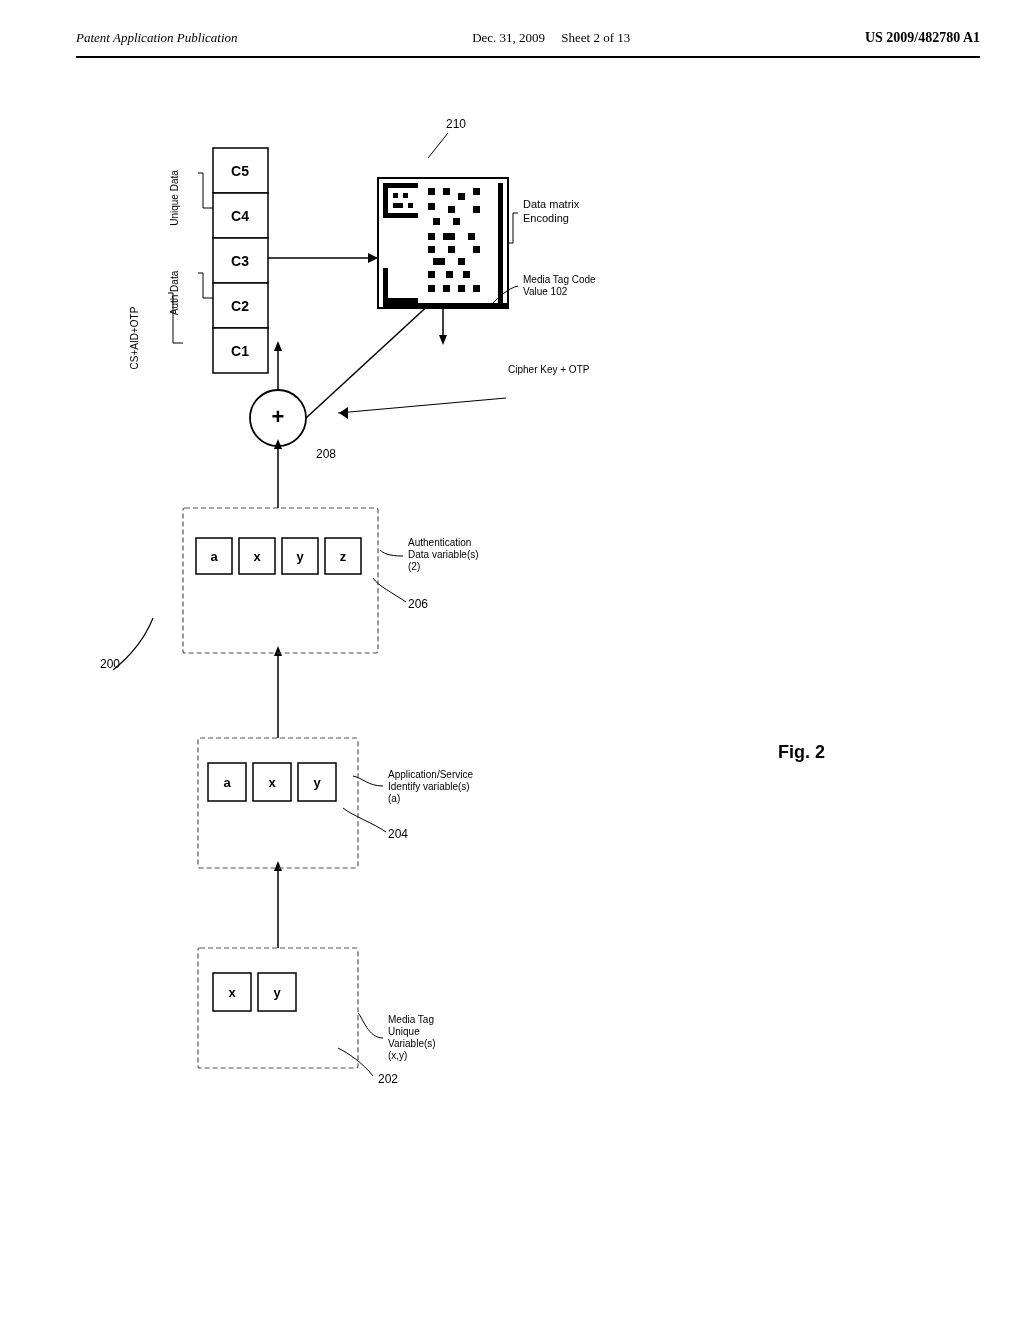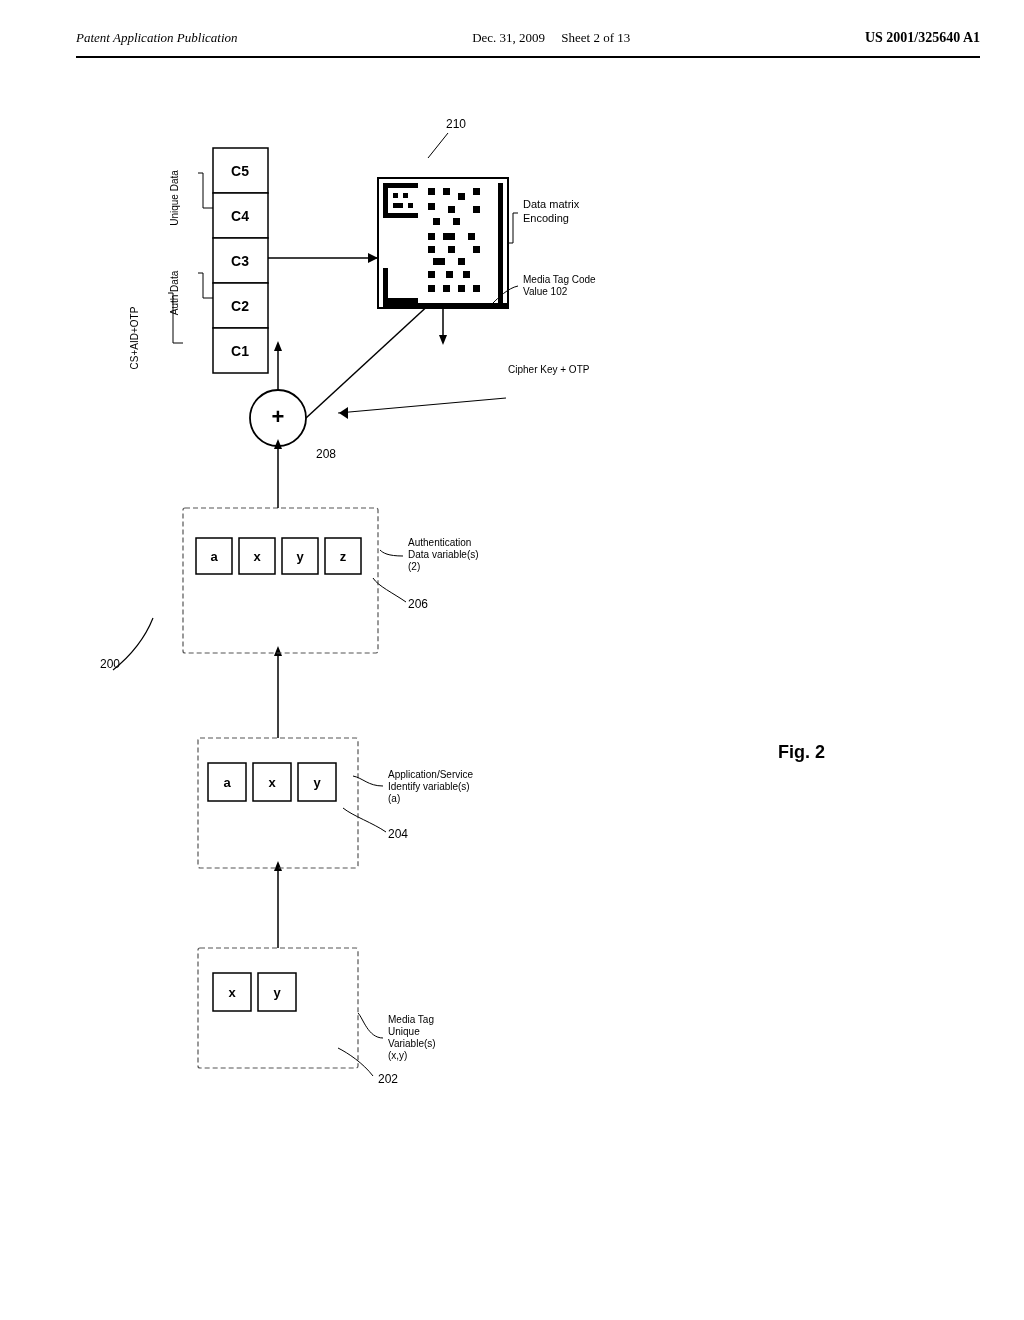--- a/index.html
+++ b/index.html
@@ -57,21 +57,21 @@
   <div class="header">
     <div class="header-left">
       <span>Patent Application Publication</span>
     </div>
     <div class="header-center">
       <span>Dec. 31, 2009</span>
       &nbsp;&nbsp;&nbsp;
       <span>Sheet 2 of 13</span>
     </div>
     <div class="header-right">
-      <span>US 2001/325640 A1</span>
+      <span>US 2009/482780 A1</span>
     </div>
   </div>
   <hr class="divider">
 
   <div class="diagram-area">
     <svg class="diagram-svg" viewBox="0 0 900 1160" xmlns="http://www.w3.org/2000/svg" font-family="Arial, sans-serif" font-size="11">
 
       <rect x="120" y="870" width="160" height="120" rx="2" fill="none" stroke="#555" stroke-width="1.2" stroke-dasharray="5,3"></rect>
 
       <rect x="135" y="895" width="38" height="38" fill="none" stroke="#000" stroke-width="1.5"></rect>

